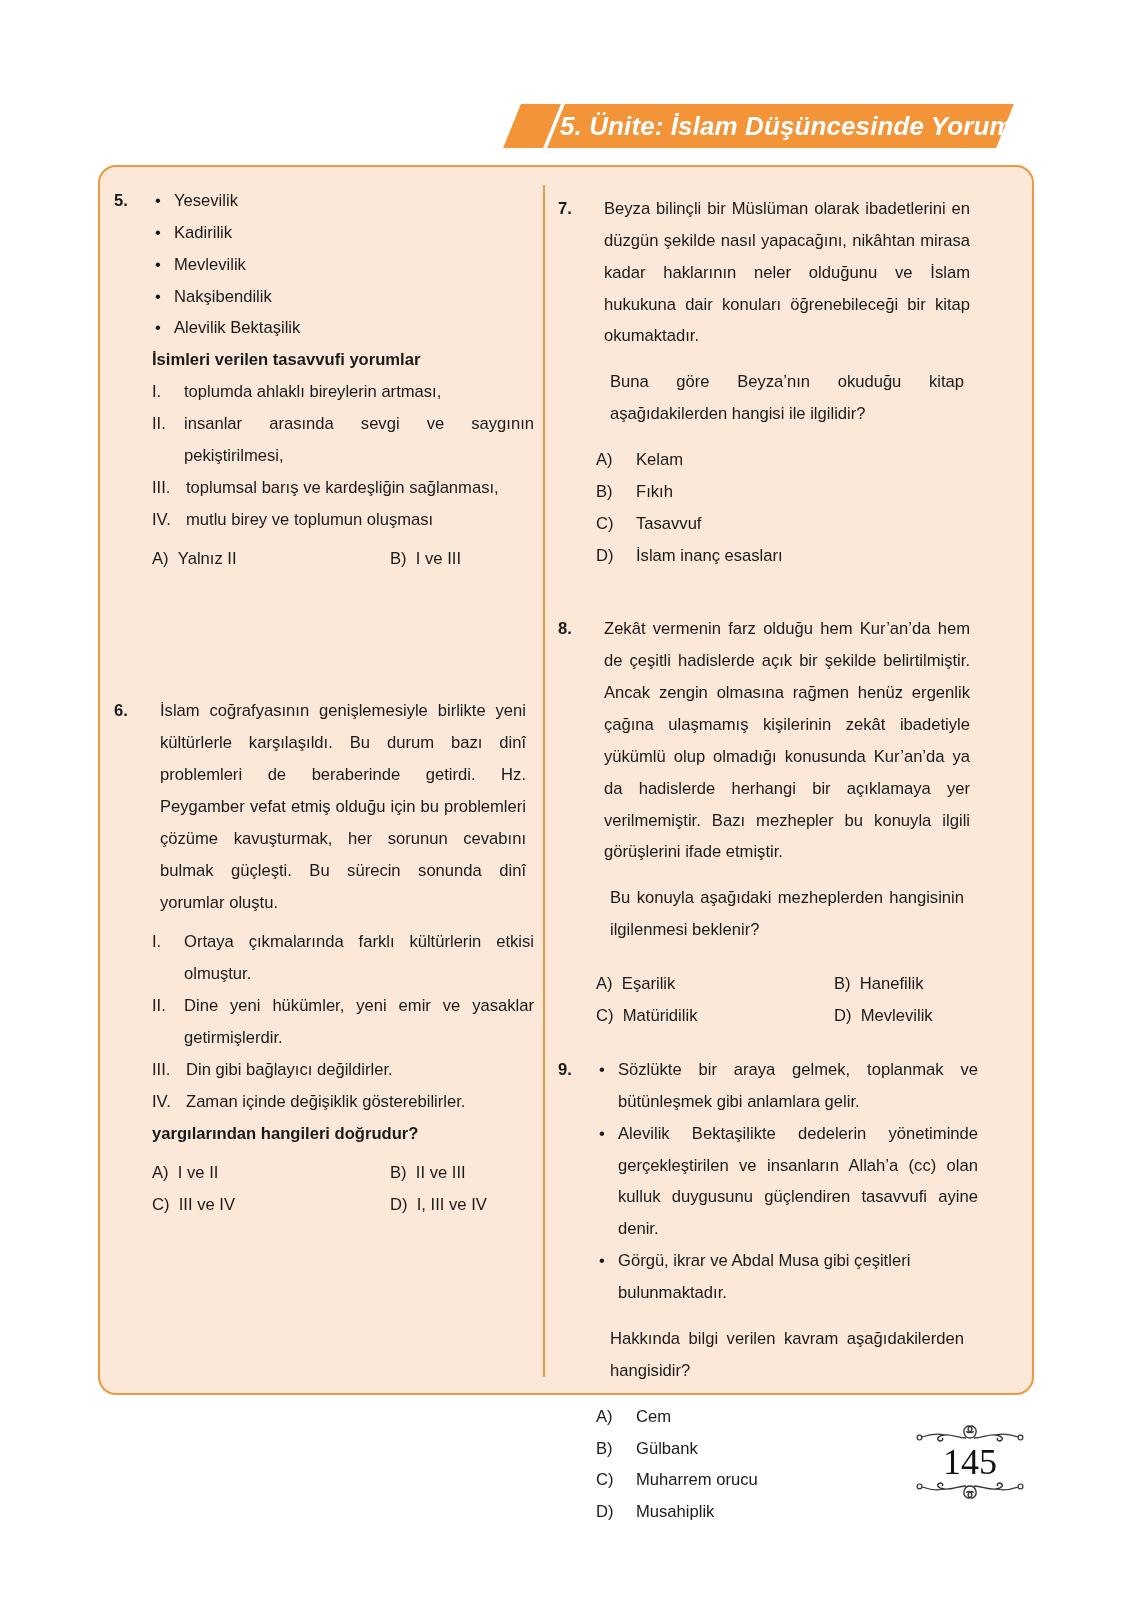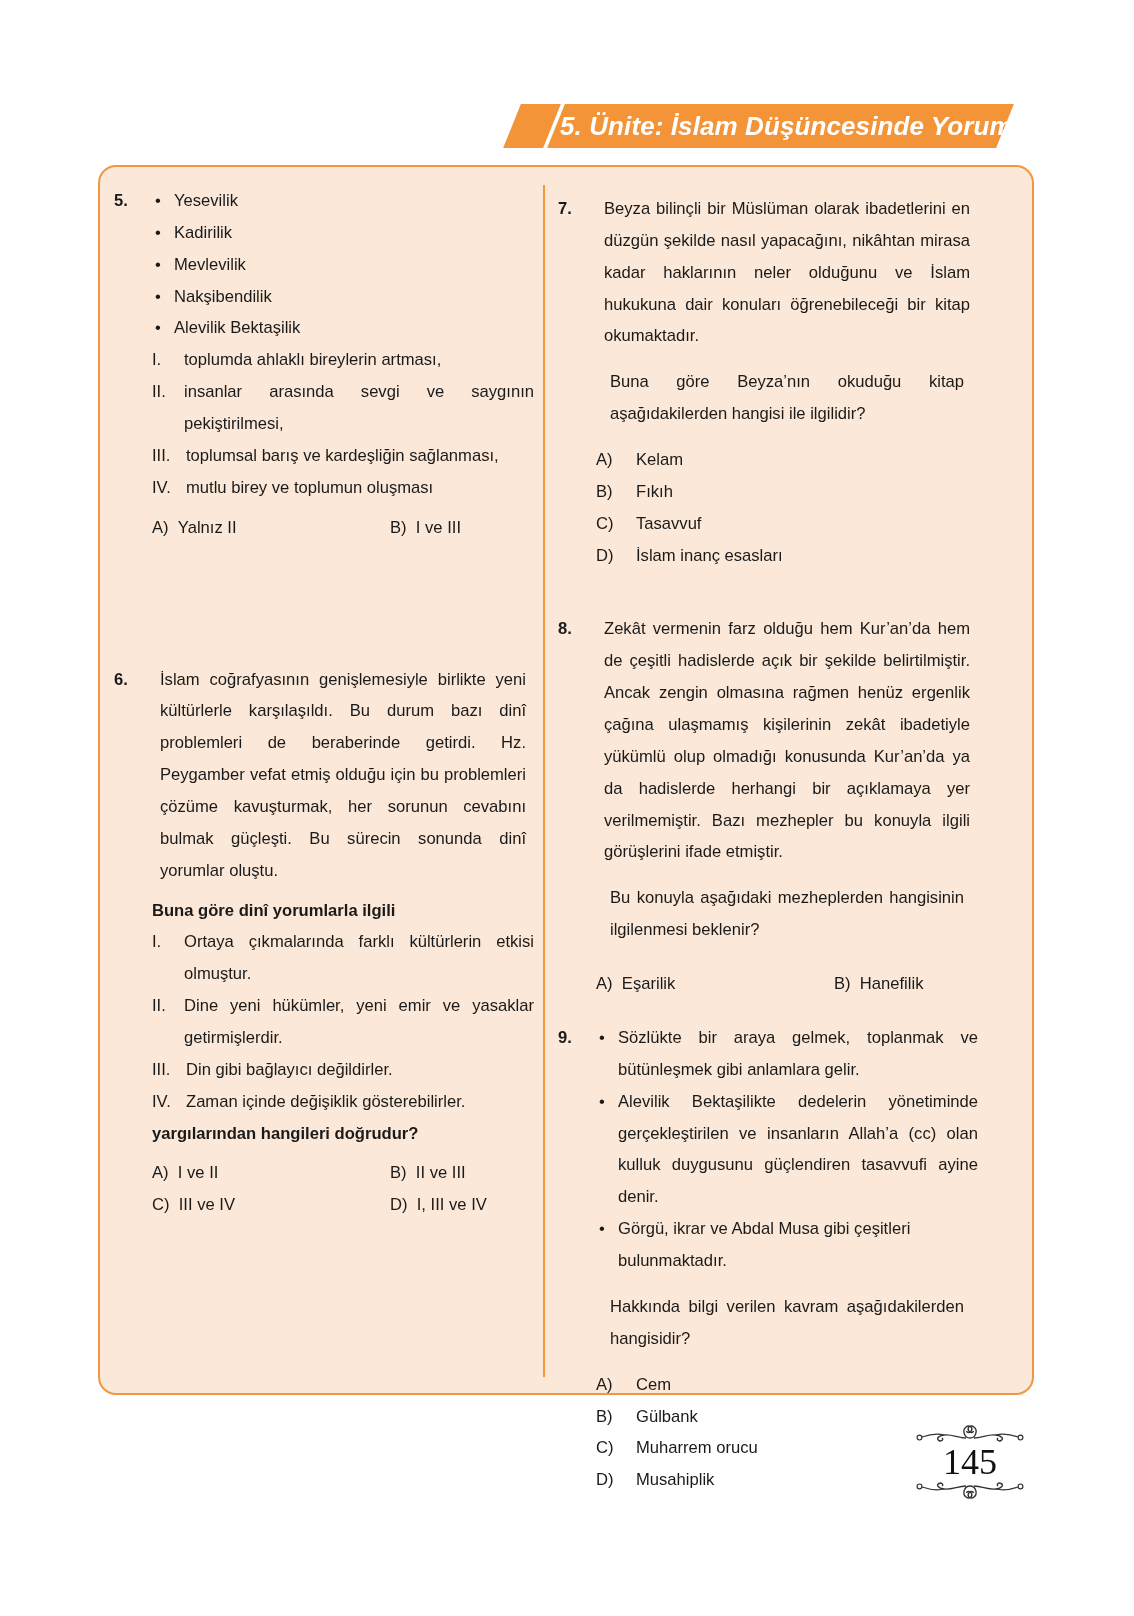--- a/index.html
+++ b/index.html
@@ -232,40 +232,40 @@
 <div class="column col-left" style="position:absolute; left:114px; top:185px; width:420px;">
 
   <div class="question">
     <div class="q-num">5.</div>
     <div class="q-body">
       <div class="bullet-row"><span class="bullet-dot">•</span><span>Yesevilik</span></div>
       <div class="bullet-row"><span class="bullet-dot">•</span><span>Kadirilik</span></div>
       <div class="bullet-row"><span class="bullet-dot">•</span><span>Mevlevilik</span></div>
       <div class="bullet-row"><span class="bullet-dot">•</span><span>Nakşibendilik</span></div>
       <div class="bullet-row"><span class="bullet-dot">•</span><span>Alevilik Bektaşilik</span></div>
+      <div class="bold-q-left">İsimleri verilen tasavvufi yorumlar</div>
       <div class="roman-row left"><span class="roman-lbl">I.</span><span>toplumda ahlaklı bireylerin artması,</span></div>
       <div class="roman-row"><span class="roman-lbl">II.</span><span>insanlar arasında sevgi ve saygının pekiştirilmesi,</span></div>
       <div class="roman-row wide"><span class="roman-lbl">III.</span><span>toplumsal barış ve kardeşliğin sağlanması,</span></div>
       <div class="roman-row wide left"><span class="roman-lbl">IV.</span><span>mutlu birey ve toplumun oluşması</span></div>
       <div class="opts-grid">
         <div class="opt-line">
           <span class="opt-a"><span>A)</span>&nbsp;&nbsp;<span>Yalnız II</span></span>
           <span class="opt-b"><span>B)</span>&nbsp;&nbsp;<span>I ve III</span></span>
         </div>
       </div>
     </div>
   </div>
 
   <div style="height:120px;"></div>
 
   <div class="question">
     <div class="q-num">6.</div>
     <div class="q-body">
       <div class="para">İslam coğrafyasının genişlemesiyle birlikte yeni kültürlerle karşılaşıldı. Bu durum bazı dinî problemleri de beraberinde getirdi. Hz. Peygamber vefat etmiş olduğu için bu problemleri çözüme kavuşturmak, her sorunun cevabını bulmak güçleşti. Bu sürecin sonunda dinî yorumlar oluştu.</div>
-      <div class="bold-q-left">Buna göre dinî yorumlarla ilgili</div>
       <div class="roman-row"><span class="roman-lbl">I.</span><span>Ortaya çıkmalarında farklı kültürlerin etkisi olmuştur.</span></div>
       <div class="roman-row"><span class="roman-lbl">II.</span><span>Dine yeni hükümler, yeni emir ve yasaklar getirmişlerdir.</span></div>
       <div class="roman-row wide left"><span class="roman-lbl">III.</span><span>Din gibi bağlayıcı değildirler.</span></div>
       <div class="roman-row wide left"><span class="roman-lbl">IV.</span><span>Zaman içinde değişiklik gösterebilirler.</span></div>
       <div class="bold-q-left">yargılarından hangileri doğrudur?</div>
       <div class="opts-grid">
         <div class="opt-line">
           <span class="opt-a"><span>A)</span>&nbsp;&nbsp;<span>I ve II</span></span>
           <span class="opt-b"><span>B)</span>&nbsp;&nbsp;<span>II ve III</span></span>
         </div>
@@ -298,20 +298,24 @@
 
   <div class="question">
     <div class="q-num">8.</div>
     <div class="q-body">
       <div class="para">Zekât vermenin farz olduğu hem Kur’an’da hem de çeşitli hadislerde açık bir şekilde belirtilmiştir. Ancak zengin olmasına rağmen henüz ergenlik çağına ulaşmamış kişilerinin zekât ibadetiyle yükümlü olup olmadığı konusunda Kur’an’da ya da hadislerde herhangi bir açıklamaya yer verilmemiştir. Bazı mezhepler bu konuyla ilgili görüşlerini ifade etmiştir.</div>
       <div class="bold-q">Bu konuyla aşağıdaki mezheplerden hangisinin ilgilenmesi beklenir?</div>
       <div class="opts-grid">
         <div class="opt-line">
           <span class="opt-a"><span>A)</span>&nbsp;&nbsp;<span>Eşarilik</span></span>
           <span class="opt-b"><span>B)</span>&nbsp;&nbsp;<span>Hanefilik</span></span>
+        </div>
+        <div class="opt-line">
+          <span class="opt-a"><span>C)</span>&nbsp;&nbsp;<span>Matüridilik</span></span>
+          <span class="opt-b"><span>D)</span>&nbsp;&nbsp;<span>Mevlevilik</span></span>
         </div>
       </div>
     </div>
   </div>
 
   <div style="height:30px;"></div>
 
   <div class="question">
     <div class="q-num">9.</div>
     <div class="q-body">

